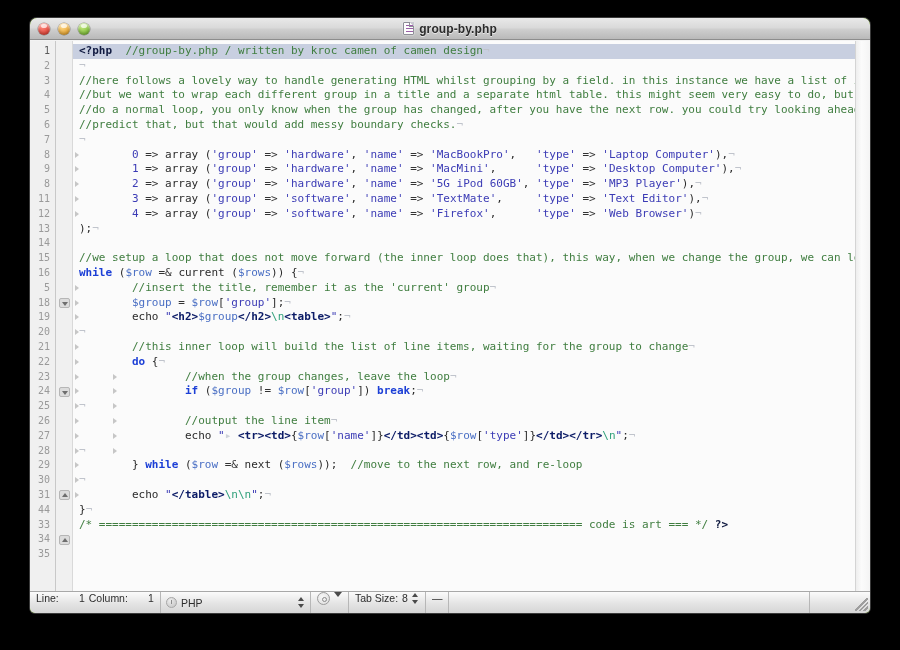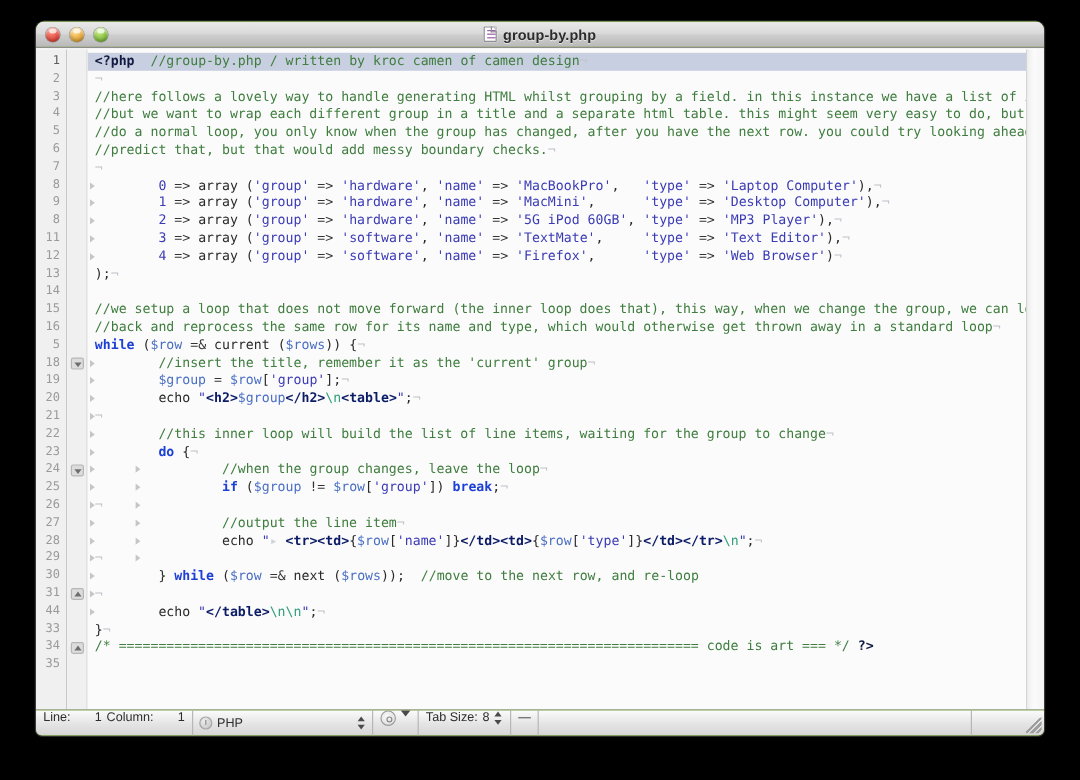--- a/index.html
+++ b/index.html
@@ -371,21 +371,20 @@
         <div class="cl"><span class="t-com">//predict that, but that would add messy boundary checks.</span><span class="t-eol">¬</span></div>
         <div class="cl"><span class="t-eol">¬</span></div>
         <div class="cl"><span class="tabmark" style="left: 2px;"></span><span class="t-plain">        </span><span class="t-num">0</span><span class="t-op"> =&gt; </span><span class="t-plain">array (</span><span class="t-str">'group'</span><span class="t-op"> =&gt; </span><span class="t-str">'hardware'</span><span class="t-plain">, </span><span class="t-str">'name'</span><span class="t-op"> =&gt; </span><span class="t-str">'MacBookPro'</span><span class="t-plain">,   </span><span class="t-str">'type'</span><span class="t-op"> =&gt; </span><span class="t-str">'Laptop Computer'</span><span class="t-plain">),</span><span class="t-eol">¬</span></div>
         <div class="cl"><span class="tabmark" style="left: 2px;"></span><span class="t-plain">        </span><span class="t-num">1</span><span class="t-op"> =&gt; </span><span class="t-plain">array (</span><span class="t-str">'group'</span><span class="t-op"> =&gt; </span><span class="t-str">'hardware'</span><span class="t-plain">, </span><span class="t-str">'name'</span><span class="t-op"> =&gt; </span><span class="t-str">'MacMini'</span><span class="t-plain">,      </span><span class="t-str">'type'</span><span class="t-op"> =&gt; </span><span class="t-str">'Desktop Computer'</span><span class="t-plain">),</span><span class="t-eol">¬</span></div>
         <div class="cl"><span class="tabmark" style="left: 2px;"></span><span class="t-plain">        </span><span class="t-num">2</span><span class="t-op"> =&gt; </span><span class="t-plain">array (</span><span class="t-str">'group'</span><span class="t-op"> =&gt; </span><span class="t-str">'hardware'</span><span class="t-plain">, </span><span class="t-str">'name'</span><span class="t-op"> =&gt; </span><span class="t-str">'5G iPod 60GB'</span><span class="t-plain">, </span><span class="t-str">'type'</span><span class="t-op"> =&gt; </span><span class="t-str">'MP3 Player'</span><span class="t-plain">),</span><span class="t-eol">¬</span></div>
         <div class="cl"><span class="tabmark" style="left: 2px;"></span><span class="t-plain">        </span><span class="t-num">3</span><span class="t-op"> =&gt; </span><span class="t-plain">array (</span><span class="t-str">'group'</span><span class="t-op"> =&gt; </span><span class="t-str">'software'</span><span class="t-plain">, </span><span class="t-str">'name'</span><span class="t-op"> =&gt; </span><span class="t-str">'TextMate'</span><span class="t-plain">,     </span><span class="t-str">'type'</span><span class="t-op"> =&gt; </span><span class="t-str">'Text Editor'</span><span class="t-plain">),</span><span class="t-eol">¬</span></div>
         <div class="cl"><span class="tabmark" style="left: 2px;"></span><span class="t-plain">        </span><span class="t-num">4</span><span class="t-op"> =&gt; </span><span class="t-plain">array (</span><span class="t-str">'group'</span><span class="t-op"> =&gt; </span><span class="t-str">'software'</span><span class="t-plain">, </span><span class="t-str">'name'</span><span class="t-op"> =&gt; </span><span class="t-str">'Firefox'</span><span class="t-plain">,      </span><span class="t-str">'type'</span><span class="t-op"> =&gt; </span><span class="t-str">'Web Browser'</span><span class="t-plain">)</span><span class="t-eol">¬</span></div>
         <div class="cl"><span class="t-plain">);</span><span class="t-eol">¬</span></div>
         <div class="cl"></div>
         <div class="cl"><span class="t-com">//we setup a loop that does not move forward (the inner loop does that), this way, when we change the group, we can loop</span></div>
-        <div class="cl"><span class="t-com">//back and reprocess the same row for its name and type, which would otherwise get thrown away in a standard loop</span><span class="t-eol">¬</span></div>
         <div class="cl"><span class="t-kw">while</span><span class="t-plain"> (</span><span class="t-var">$row</span><span class="t-op"> =&amp; </span><span class="t-plain">current (</span><span class="t-var">$rows</span><span class="t-plain">)) {</span><span class="t-eol">¬</span></div>
         <div class="cl"><span class="tabmark" style="left: 2px;"></span><span class="t-plain">        </span><span class="t-com">//insert the title, remember it as the 'current' group</span><span class="t-eol">¬</span></div>
         <div class="cl"><span class="tabmark" style="left: 2px;"></span><span class="t-plain">        </span><span class="t-var">$group</span><span class="t-op"> = </span><span class="t-var">$row</span><span class="t-plain">[</span><span class="t-str">'group'</span><span class="t-plain">];</span><span class="t-eol">¬</span></div>
         <div class="cl"><span class="tabmark" style="left: 2px;"></span><span class="t-plain">        echo </span><span class="t-str">"</span><span class="t-tag">&lt;h2&gt;</span><span class="t-var">$group</span><span class="t-tag">&lt;/h2&gt;</span><span class="t-esc">\n</span><span class="t-tag">&lt;table&gt;</span><span class="t-str">"</span><span class="t-plain">;</span><span class="t-eol">¬</span></div>
         <div class="cl"><span class="tabmark" style="left: 2px;"></span><span class="t-eol">¬</span></div>
         <div class="cl"><span class="tabmark" style="left: 2px;"></span><span class="t-plain">        </span><span class="t-com">//this inner loop will build the list of line items, waiting for the group to change</span><span class="t-eol">¬</span></div>
         <div class="cl"><span class="tabmark" style="left: 2px;"></span><span class="t-plain">        </span><span class="t-kw">do</span><span class="t-plain"> {</span><span class="t-eol">¬</span></div>
         <div class="cl"><span class="tabmark" style="left: 2px;"></span><span class="tabmark" style="left: 40px;"></span><span class="t-plain">                </span><span class="t-com">//when the group changes, leave the loop</span><span class="t-eol">¬</span></div>
         <div class="cl"><span class="tabmark" style="left: 2px;"></span><span class="tabmark" style="left: 40px;"></span><span class="t-plain">                </span><span class="t-kw">if</span><span class="t-plain"> (</span><span class="t-var">$group</span><span class="t-op"> != </span><span class="t-var">$row</span><span class="t-plain">[</span><span class="t-str">'group'</span><span class="t-plain">]) </span><span class="t-kw">break</span><span class="t-plain">;</span><span class="t-eol">¬</span></div>
         <div class="cl"><span class="tabmark" style="left: 2px;"></span><span class="tabmark" style="left: 40px;"></span><span class="t-eol">¬</span></div>

